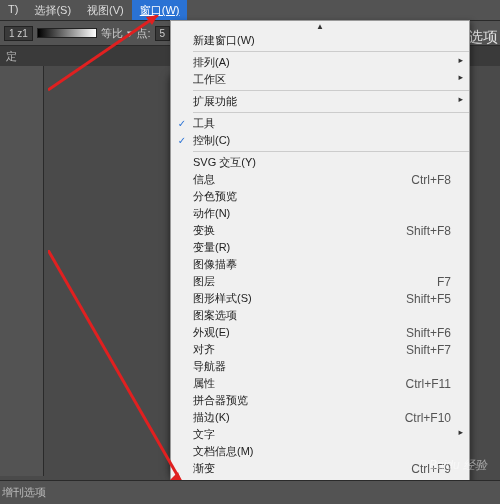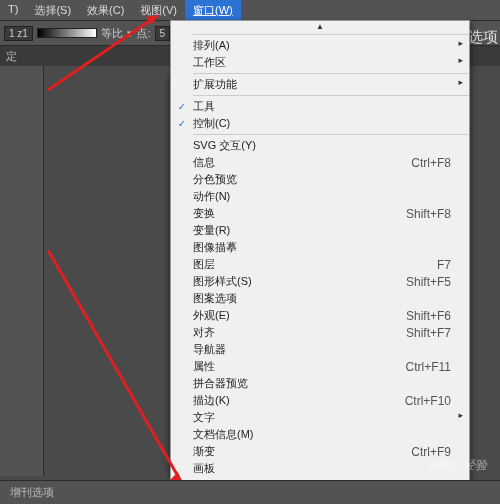--- a/index.html
+++ b/index.html
@@ -8,41 +8,40 @@
 .menubar .item { padding: 3px 8px; cursor: pointer; }
 .menubar .item.active { background: #2a72d4; color: #fff; text-decoration: underline; }
 .toolbar { display: flex; align-items: center; background: #535353; height: 26px; border-top: 1px solid #2a2a2a; border-bottom: 1px solid #2a2a2a; padding: 0 4px; gap: 4px; color: #ccc; }
 .zoom-box { background: #3a3a3a; border: 1px solid #222; padding: 1px 4px; font-size: 10px; }
 .stroke-bar { width: 60px; height: 10px; background: linear-gradient(to right, #000, #fff); border: 1px solid #222; }
 .tab-bar { display: flex; background: #3a3a3a; height: 20px; align-items: center; padding: 0 6px; color: #bbb; font-size: 10px; }
 .canvas-area { position: absolute; top: 66px; left: 44px; right: 0; bottom: 28px; background: #4a4a4a; }
 .artboard { position: absolute; top: 10px; left: 126px; width: 280px; height: 400px; background: #fff; box-shadow: 0 0 8px rgba(0,0,0,0.5); }
 .side { position: absolute; left: 0; top: 66px; width: 44px; bottom: 28px; background: #535353; border-right: 1px solid #2a2a2a; }
 .right-hint { position: absolute; right: 2px; top: 28px; color: #ddd; font-size: 15px; }
-.bottom { position: absolute; bottom: 0; left: 0; right: 0; height: 24px; background: #535353; border-top: 1px solid #2a2a2a; display: flex; align-items: center; padding: 0 10px; color: #bbb; font-size: 10px; }
+.bottom { position: absolute; bottom: 0; left: 0; right: 0; height: 24px; background: #535353; border-top: 1px solid #2a2a2a; display: flex; align-items: center; padding: 0 2px; color: #bbb; font-size: 10px; }
 .dropdown { position: absolute; top: 20px; left: 170px; width: 300px; background: #f0f0f0; border: 1px solid #999; box-shadow: 2px 2px 6px rgba(0,0,0,0.4); max-height: 478px; overflow: hidden; }
 .m-item { display: flex; align-items: center; height: 17px; padding: 0 18px 0 0; color: #222; cursor: default; position: relative; }
 .m-item .check { width: 22px; text-align: center; color: #2a72d4; font-size: 10px; }
 .m-item .lbl { flex: 1; white-space: nowrap; }
 .m-item .sc { color: #555; font-size: 12px; }
 .m-item .sub::after { content: "▸"; position: absolute; right: 6px; font-size: 9px; color: #333; }
 .sep { height: 1px; background: #ccc; margin: 2px 0 2px 22px; }
 .scroll-arrow { text-align: center; font-size: 8px; color: #333; padding: 1px 0; }
 .arrow-line { position: absolute; pointer-events: none; }
 .arrow1 { top: 15px; left: 48px; width: 120px; height: 80px; }
 .arrow2 { top: 250px; left: 48px; width: 140px; height: 240px; }
 .watermark { position: absolute; right: 13px; bottom: 30px; color: rgba(255,255,255,0.5); font-size: 12px; font-style: italic; }
 </style>
 </head>
 <body>
 
 <div class="menubar">
   <div class="item">T)</div>
   <div class="item">选择(S)</div>
-  <div class="item">效果(C)</div>
   <div class="item">视图(V)</div>
   <div class="item active">窗口(W)</div>
 </div>
 
 <div class="toolbar">
   <span class="zoom-box">1 z1</span>
   <div class="stroke-bar"></div>
   <span>等比</span>
   <span>▾</span>
   <span>点:</span>
@@ -58,20 +57,25 @@
 
 <div class="side"></div>
 
 <div class="canvas-area">
   <div class="artboard"></div>
 </div>
 
 <div class="dropdown">
   <div class="scroll-arrow">▲</div>
   <div id="menu-list">
+      <div class="m-item">
+        <span class="check"></span>
+        <span class="lbl">新建窗口(W)</span>
+        <span class="sc"></span>
+      </div>
       <div class="sep"></div>
       <div class="m-item">
         <span class="check"></span>
         <span class="lbl sub">排列(A)</span>
         <span class="sc"></span>
       </div>
       <div class="m-item">
         <span class="check"></span>
         <span class="lbl sub">工作区</span>
         <span class="sc"></span>

